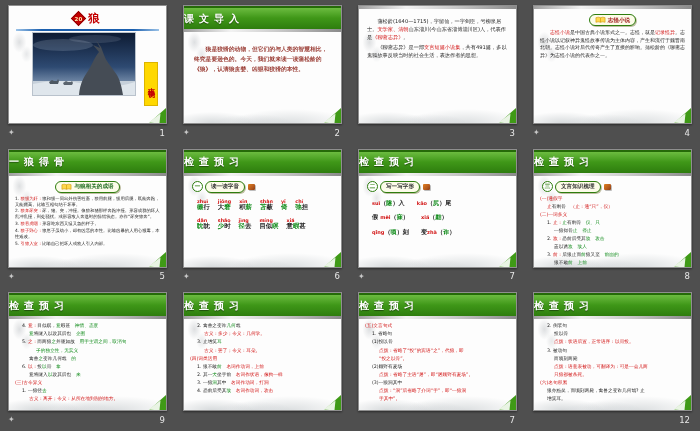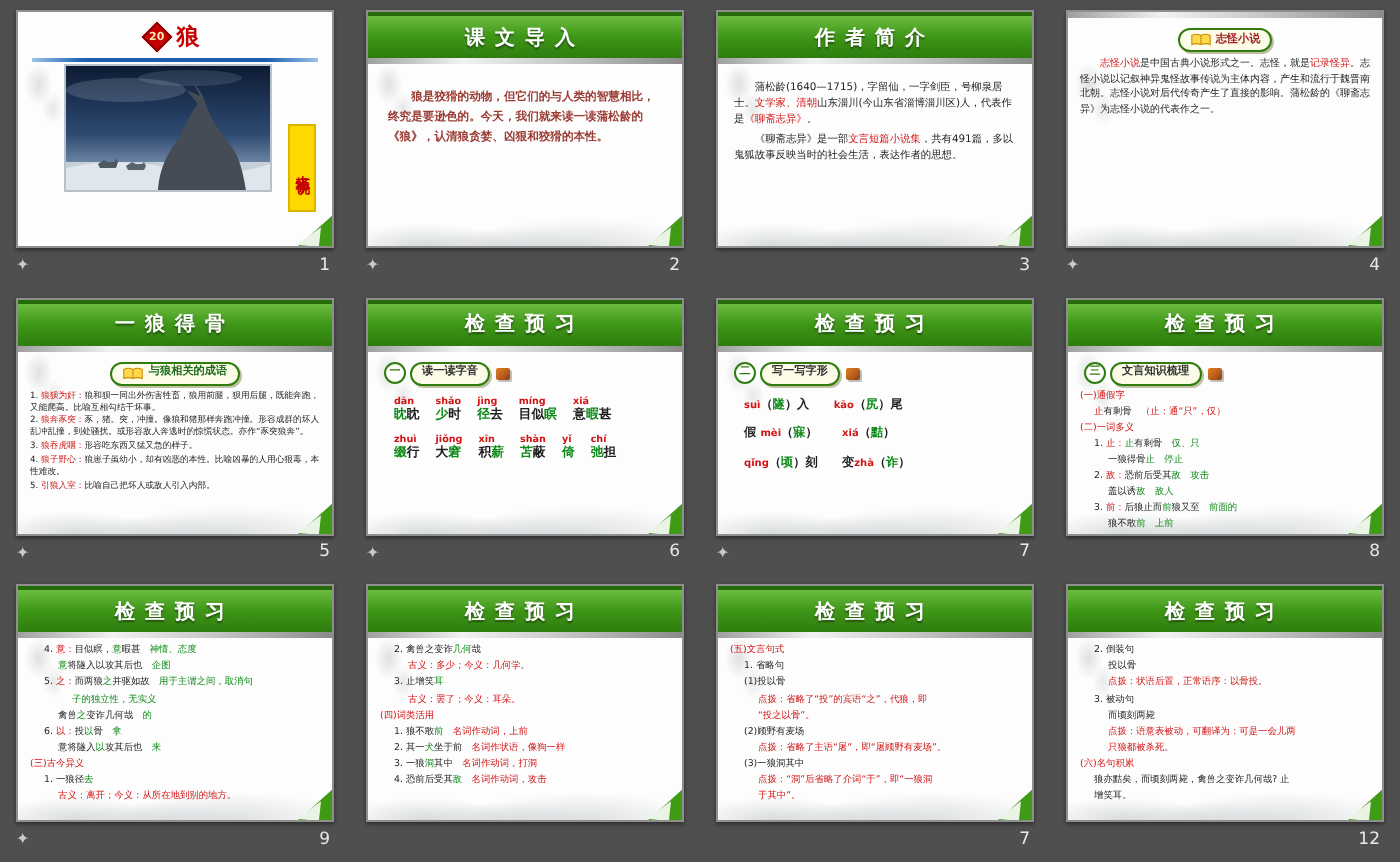--- a/index.html
+++ b/index.html
@@ -9,21 +9,21 @@
   .cell{position:relative;padding:5px 0 0 8px;box-sizing:border-box;}
   .slide{position:relative;width:159px;height:119px;background:#fdfdfd;border:1px solid #8f8f8f;
          box-shadow:0 1px 2px rgba(0,0,0,.45);overflow:hidden;box-sizing:border-box;}
   .cell-footer{height:18px;display:flex;align-items:center;justify-content:space-between;
                width:159px;padding:0 2px 0 0;box-sizing:border-box;}
   .star{color:#c9c9c9;font-size:8px;line-height:1;}
   .num{color:#e8e8e8;font-size:8.5px;line-height:1;}
 
   
   .hdr{height:21px;background:linear-gradient(180deg,#6cbc40 0%,#3f9718 48%,#2e7d0e 100%);
-       border-top:2px solid #256a08;display:flex;align-items:center;justify-content:center;}
+       border-top:2px solid #256a08;display:flex;align-items:center;}
   .hdr span{color:#fff;font-size:10px;font-weight:bold;letter-spacing:5px;text-shadow:0 1px 1px rgba(0,0,0,.45);}
   .silver{height:3px;background:linear-gradient(90deg,#9f9f9f,#f2f2f2 30%,#c7c7c7 62%,#8a8a8a);}
   .content{position:relative;padding:4px 6px 0;font-size:4.7px;line-height:1.42;color:#1e1e1e;z-index:2;}
   .line{margin:0 0 1.4px;white-space:nowrap;}
   .para{white-space:normal;text-indent:2em;margin-bottom:2px;}
   .c-dark{color:#1e1e1e;} .c-red{color:#d21414;} .c-green{color:#0e8a18;} .c-maroon{color:#9a3c34;}
 
   .badge-row{display:flex;align-items:center;justify-content:center;margin:1px 0 3px;}
   .badge-row.left{justify-content:flex-start;margin-left:2px;}
   .badge-pill{display:inline-flex;align-items:center;gap:2px;border:1px solid #2e7d0e;border-radius:6px;
@@ -138,23 +138,20 @@
             <i class="c2"></i>
           </div>
         </div>
         <div class="cell-footer">
           <span class="star">✦</span>
           <span class="num">2</span>
         </div>
       </div>
       <div class="cell" data-slide="2">
         <div class="slide">
-          <div class="hdr">
-            <span>作者简介</span>
-          </div>
           <div class="silver"></div>
           <div class="fl"></div>
           <div class="content">
             <div class="line para"><span class="seg c-dark">蒲松龄(1640—1715)，字留仙，一字剑臣，号柳泉居士。</span><span class="seg c-red">文学家、清朝</span><span class="seg c-dark">山东淄川(今山东省淄博淄川区)人，代表作是</span><span class="seg c-red">《聊斋志异》</span><span class="seg c-dark">。</span></div>
             <div class="line para"><span class="seg c-dark">《聊斋志异》是一部</span><span class="seg c-red">文言短篇小说集</span><span class="seg c-dark">，共有491篇，多以鬼狐故事反映当时的社会生活，表达作者的思想。</span></div>
           </div>
           <div class="wm"></div>
           <div class="corner">
             <i class="c1"></i>
             <i class="c2"></i>
@@ -239,53 +236,53 @@
           <div class="fl"></div>
           <div class="content">
             <div class="badge-row left">
               <span class="badge-circ">一</span>
               <span class="badge-pill">
                 <span style="color: rgb(51, 51, 51);">读一读字音</span>
               </span>
               <span class="deco"></span>
             </div>
             <div class="pyrow"><span class="pygroup">
+                <span class="py c-red">zhuì</span>
+                <span class="chs"><span class="seg c-green">缀</span><span class="seg c-dark">行</span></span>
+              </span><span class="pygroup">
+                <span class="py c-red">jiǒng</span>
+                <span class="chs"><span class="seg c-dark">大</span><span class="seg c-green">窘</span></span>
+              </span><span class="pygroup">
+                <span class="py c-red">xīn</span>
+                <span class="chs"><span class="seg c-dark">积</span><span class="seg c-green">薪</span></span>
+              </span><span class="pygroup">
+                <span class="py c-red">shàn</span>
+                <span class="chs"><span class="seg c-green">苫</span><span class="seg c-dark">蔽</span></span>
+              </span><span class="pygroup">
+                <span class="py c-red">yǐ</span>
+                <span class="chs"><span class="seg c-green">倚</span></span>
+              </span><span class="pygroup">
+                <span class="py c-red">chí</span>
+                <span class="chs"><span class="seg c-green">弛</span><span class="seg c-dark">担</span></span>
+              </span></div>
+            <div class="pyrow"><span class="pygroup">
                 <span class="py c-red">dān</span>
                 <span class="chs"><span class="seg c-green">眈</span><span class="seg c-dark">眈</span></span>
               </span><span class="pygroup">
                 <span class="py c-red">shǎo</span>
                 <span class="chs"><span class="seg c-green">少</span><span class="seg c-dark">时</span></span>
               </span><span class="pygroup">
                 <span class="py c-red">jìng</span>
                 <span class="chs"><span class="seg c-green">径</span><span class="seg c-dark">去</span></span>
               </span><span class="pygroup">
                 <span class="py c-red">míng</span>
                 <span class="chs"><span class="seg c-dark">目</span><span class="seg c-dark">似</span><span class="seg c-green">瞑</span></span>
               </span><span class="pygroup">
                 <span class="py c-red">xiá</span>
                 <span class="chs"><span class="seg c-dark">意</span><span class="seg c-green">暇</span><span class="seg c-dark">甚</span></span>
-              </span></div>
-            <div class="pyrow"><span class="pygroup">
-                <span class="py c-red">zhuì</span>
-                <span class="chs"><span class="seg c-green">缀</span><span class="seg c-dark">行</span></span>
-              </span><span class="pygroup">
-                <span class="py c-red">jiǒng</span>
-                <span class="chs"><span class="seg c-dark">大</span><span class="seg c-green">窘</span></span>
-              </span><span class="pygroup">
-                <span class="py c-red">xīn</span>
-                <span class="chs"><span class="seg c-dark">积</span><span class="seg c-green">薪</span></span>
-              </span><span class="pygroup">
-                <span class="py c-red">shàn</span>
-                <span class="chs"><span class="seg c-green">苫</span><span class="seg c-dark">蔽</span></span>
-              </span><span class="pygroup">
-                <span class="py c-red">yǐ</span>
-                <span class="chs"><span class="seg c-green">倚</span></span>
-              </span><span class="pygroup">
-                <span class="py c-red">chí</span>
-                <span class="chs"><span class="seg c-green">弛</span><span class="seg c-dark">担</span></span>
               </span></div>
           </div>
           <div class="wm"></div>
           <div class="corner">
             <i class="c1"></i>
             <i class="c2"></i>
           </div>
         </div>
         <div class="cell-footer">
           <span class="star">✦</span>

